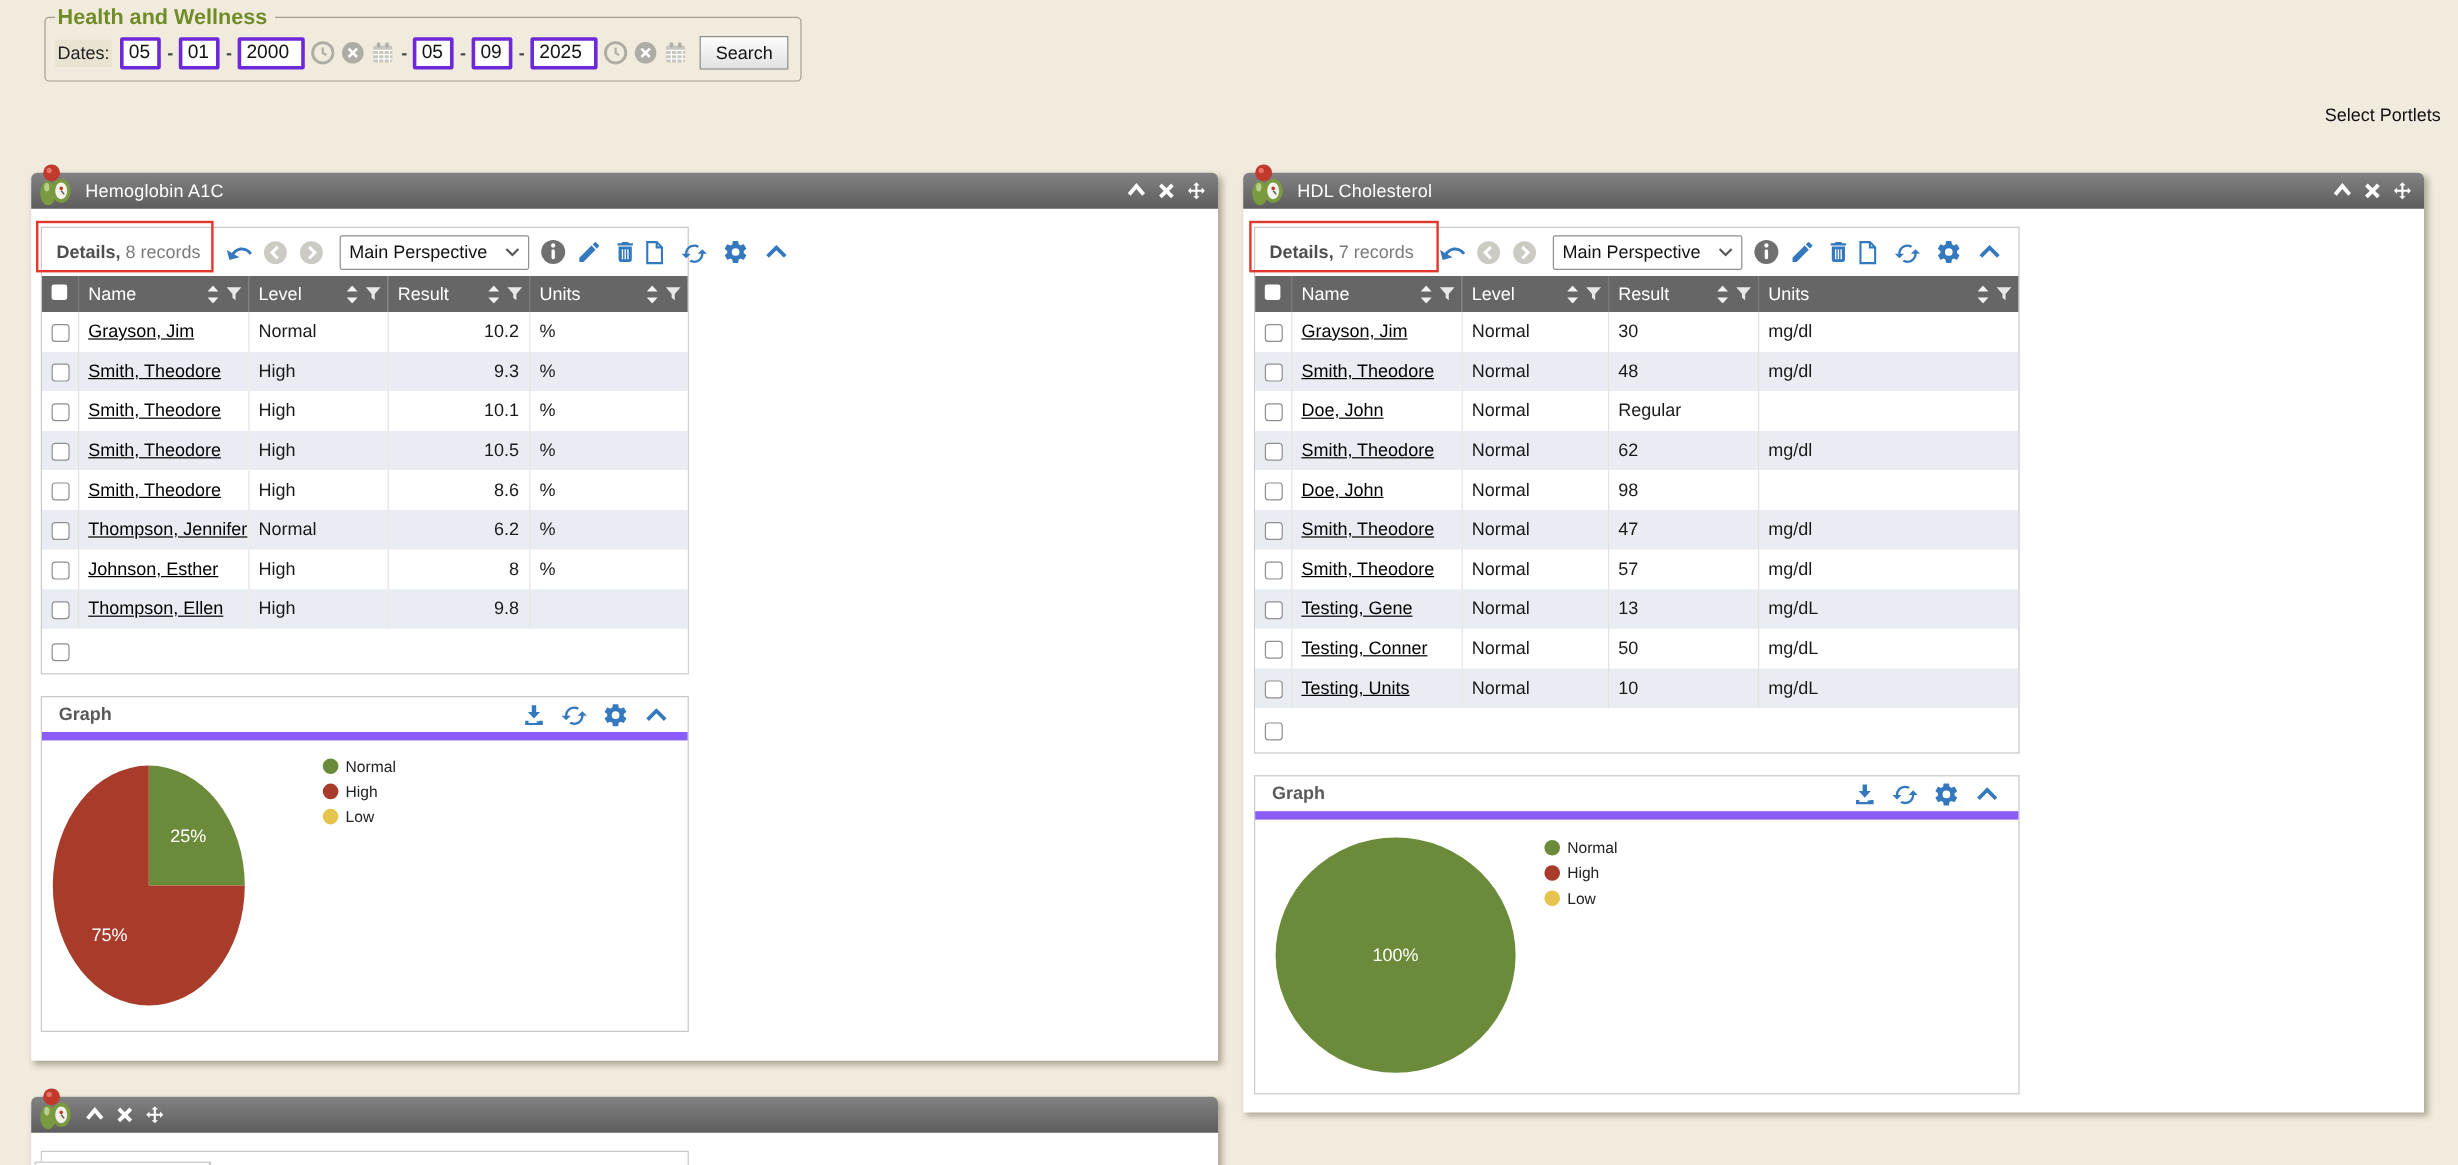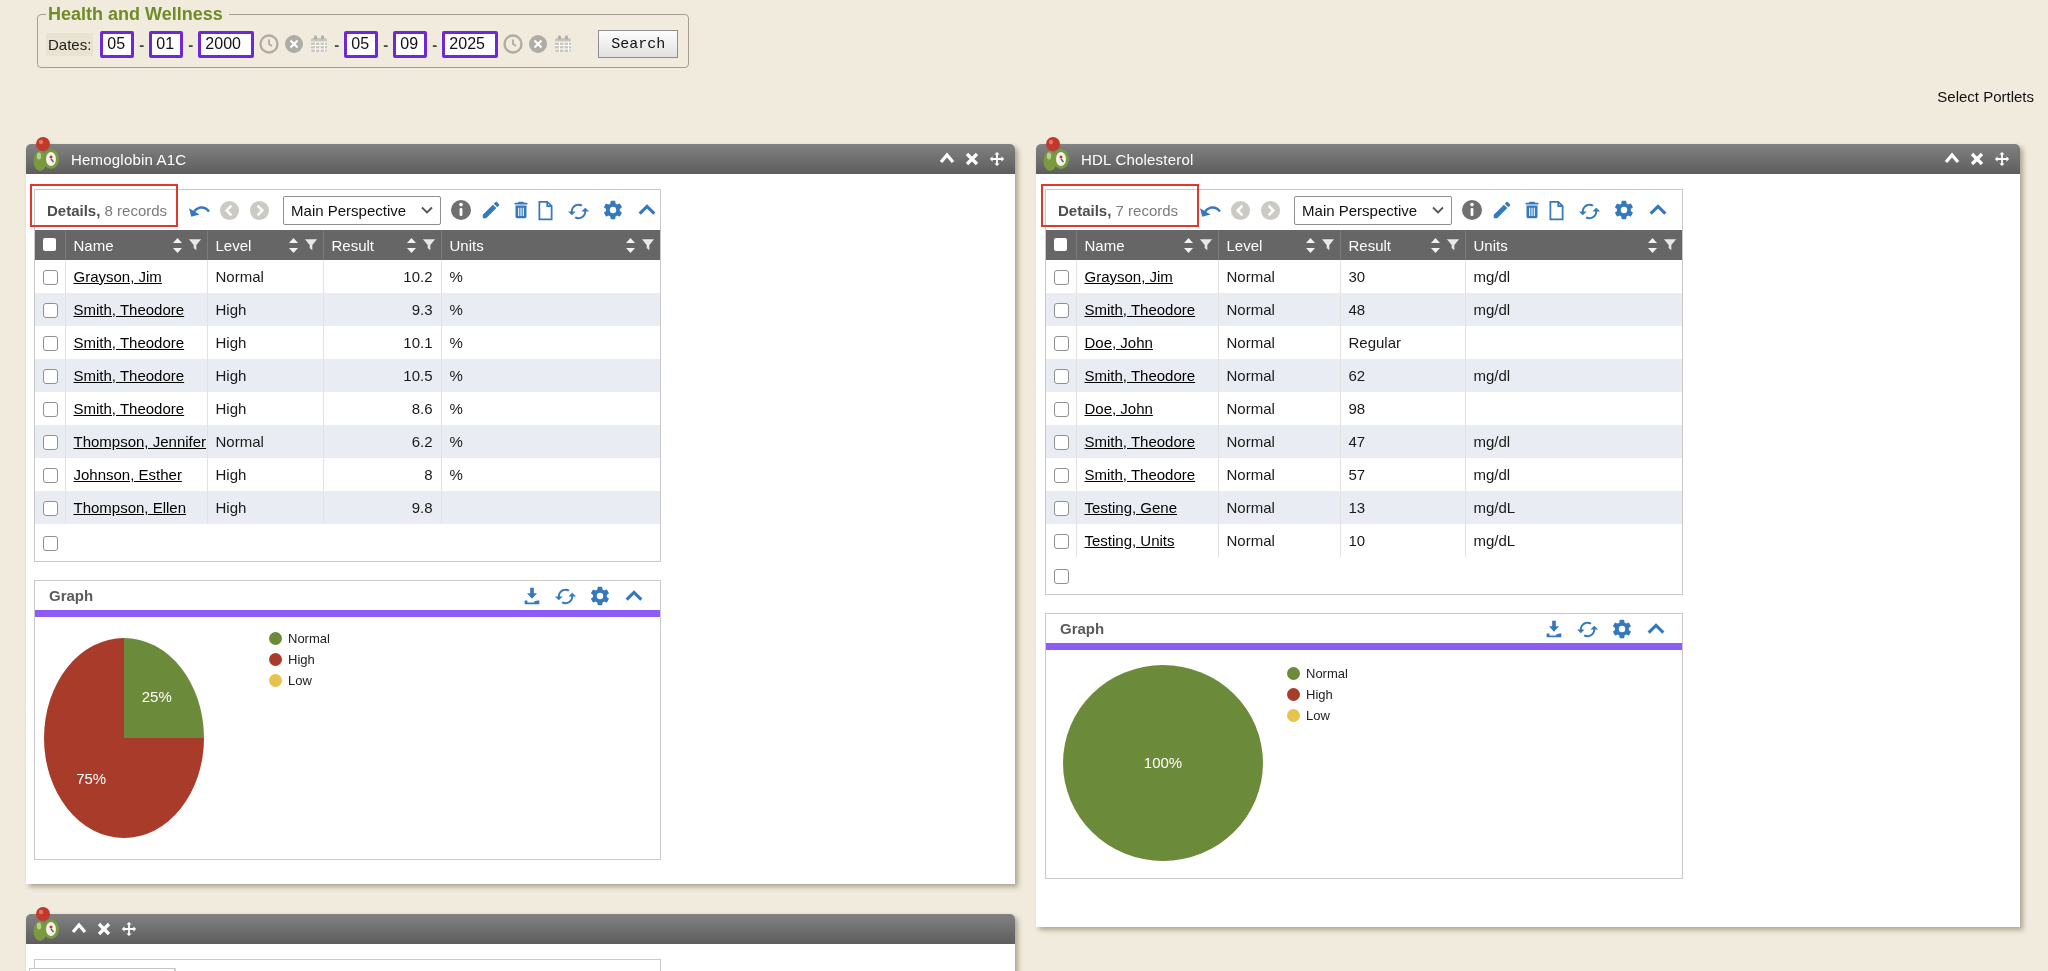--- a/index.html
+++ b/index.html
@@ -20,24 +20,24 @@
   .dates-row { display:flex; align-items:center; gap:5px; }
   .dates-label { color:#222; margin-right:2px; background:#e9e3d2; padding:3px 2px; }
   .date-input {
     height:27px; border:3px solid #6d28d9; border-radius:2px;
     font-family:"Liberation Sans", sans-serif; font-size:16px; padding:0 4px; background:#fff; color:#111;
   }
   .w2 { width:34px; } .w4 { width:56px; }
   .dash { font-weight:bold; color:#444; }
   .gicon { display:inline-flex; width:20px; height:20px; }
   .search-btn {
-    margin-left:20px; height:28px; padding:0 12px;
+    margin-left:5px; height:28px; padding:0 12px;
     background:linear-gradient(#fdfdfd,#e1e1e1);
     border:1px solid #8e8e8e; border-radius:0;
-    font-family:Liberation Mono, monospace; font-size:15px; color:#111;
+    font-family:Liberation Sans, sans-serif; font-size:15px; color:#111;
   }
   
   .select-portlets {
     position:absolute; top:88px; right:14px;
     color:#111; font-size:15px; cursor:pointer;
   }
   
   .portlet {
     position:absolute; background:#ffffff;
     box-shadow:3px 3px 5px rgba(90,80,60,.45);
@@ -51,21 +51,21 @@
     background:linear-gradient(#828282,#5d5d5d);
     display:flex; align-items:center; padding:0 10px 0 6px; gap:9px;
     color:#fff;
   }
   .portlet-icon { width:30px; height:38px; margin-top:-10px; flex:0 0 auto; }
   .portlet-title { flex:1; font-size:15px; color:#fff; letter-spacing:.2px; }
   .portlet-header .winicons { display:flex; gap:9px; align-items:center; }
   .winicon { width:16px; height:16px; display:inline-flex; cursor:pointer; }
   
   .section { position:relative; background:#fff; border:1px solid #c9c9c9; }
-  .portlet-hemoglobin .section, .portlet-glucose .section { width:627px; margin-left:8px; }
+  .portlet-hemoglobin .section, .portlet-glucose .section { width:540px; margin-left:8px; }
   .portlet-hdl .section { width:638px; margin-left:9px; }
   .section-details { margin-top:15px; }
   .section-graph { margin-top:18px; }
   
   .details-toolbar { display:flex; align-items:center; height:40px; padding:0 14px 0 12px; }
   .details-text { white-space:nowrap; margin-right:20px; }
   .details-word { font-weight:bold; color:#4e4e4e; }
   .records-text { color:#7b7b7b; }
   .annotation-box {
     position:absolute; left:-5px; top:-6px; height:43px;
@@ -702,20 +702,27 @@
           </tr>
           <tr>
             <td><span class="cb"></span></td>
             <td><a class="name-link">Testing, Gene</a></td>
             <td>Normal</td>
             <td>13</td>
             <td>mg/dL</td>
           </tr>
           <tr>
             <td><span class="cb"></span></td>
+            <td><a class="name-link">Testing, Conner</a></td>
+            <td>Normal</td>
+            <td>50</td>
+            <td>mg/dL</td>
+          </tr>
+          <tr>
+            <td><span class="cb"></span></td>
             <td><a class="name-link">Testing, Units</a></td>
             <td>Normal</td>
             <td>10</td>
             <td>mg/dL</td>
           </tr>
           <tr class="empty-row">
             <td><span class="cb"></span></td>
             <td colspan="4"></td>
           </tr>
         </tbody>

